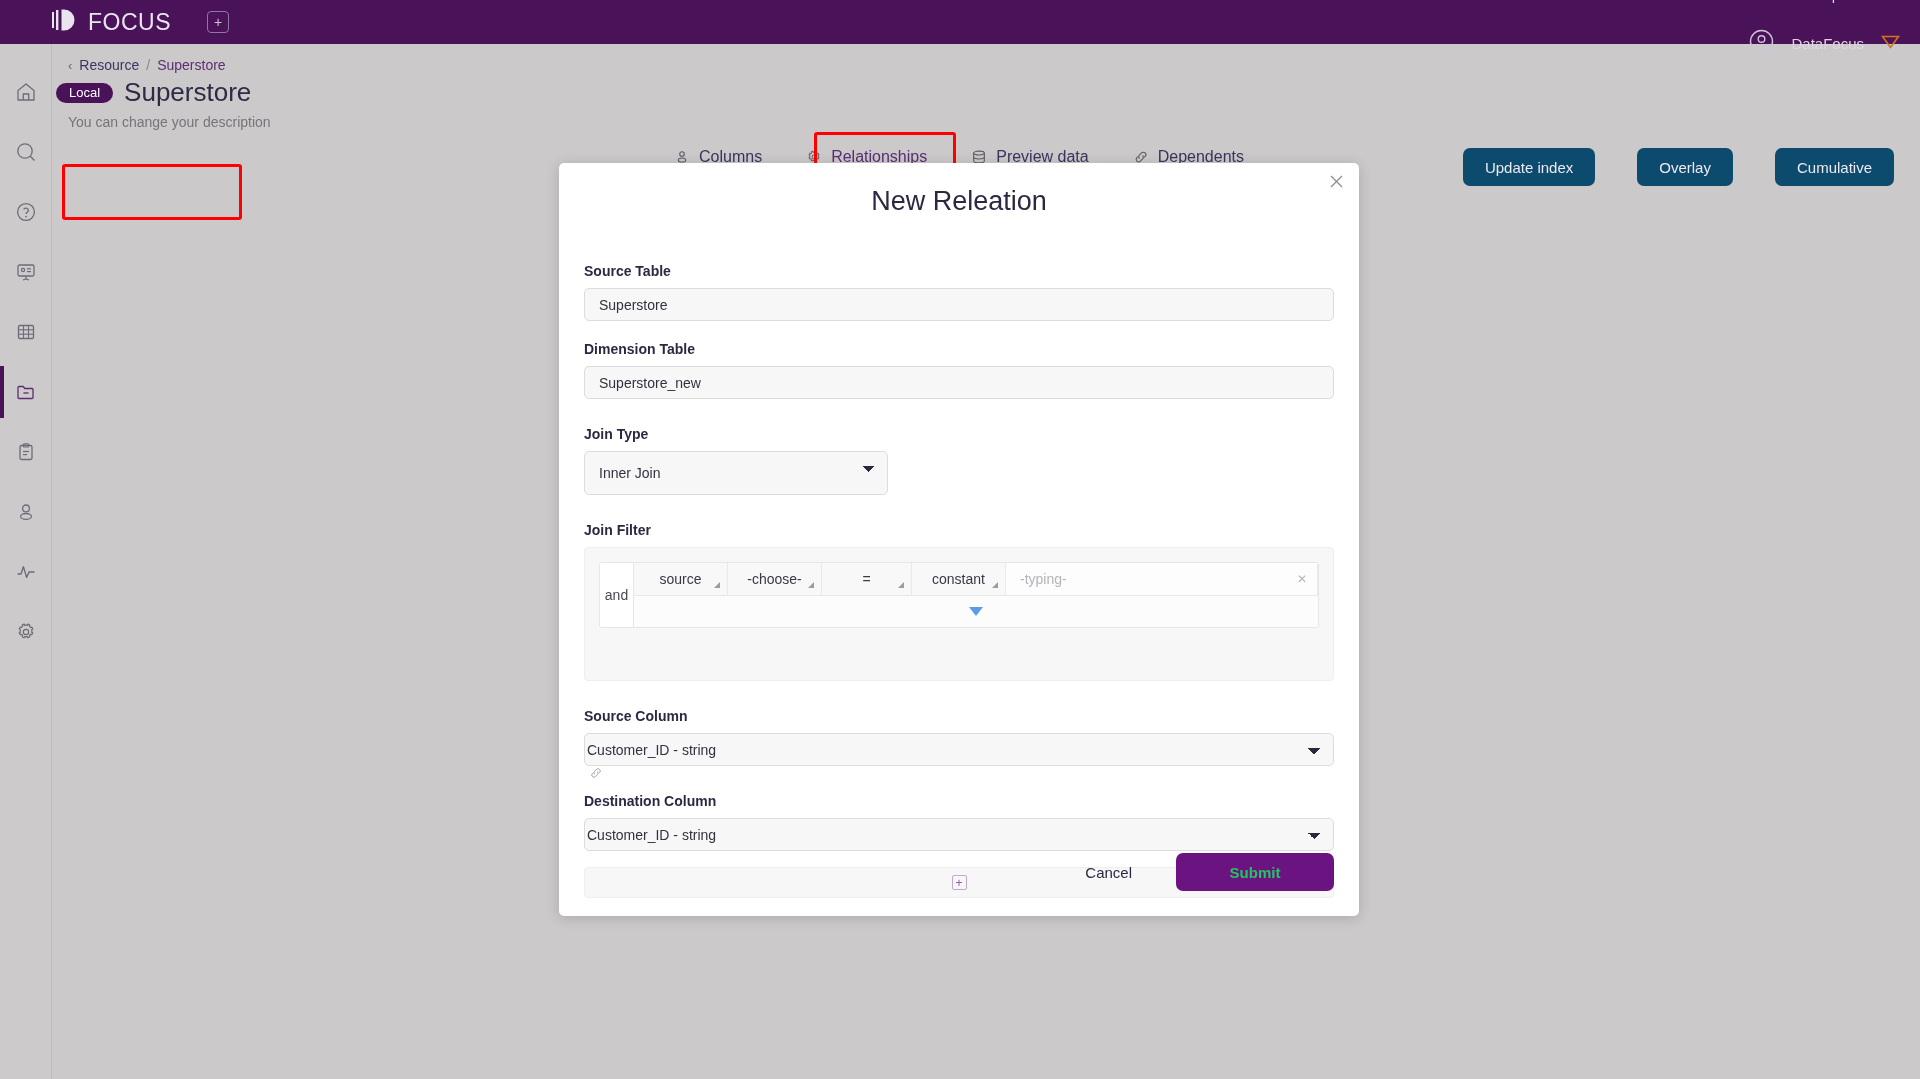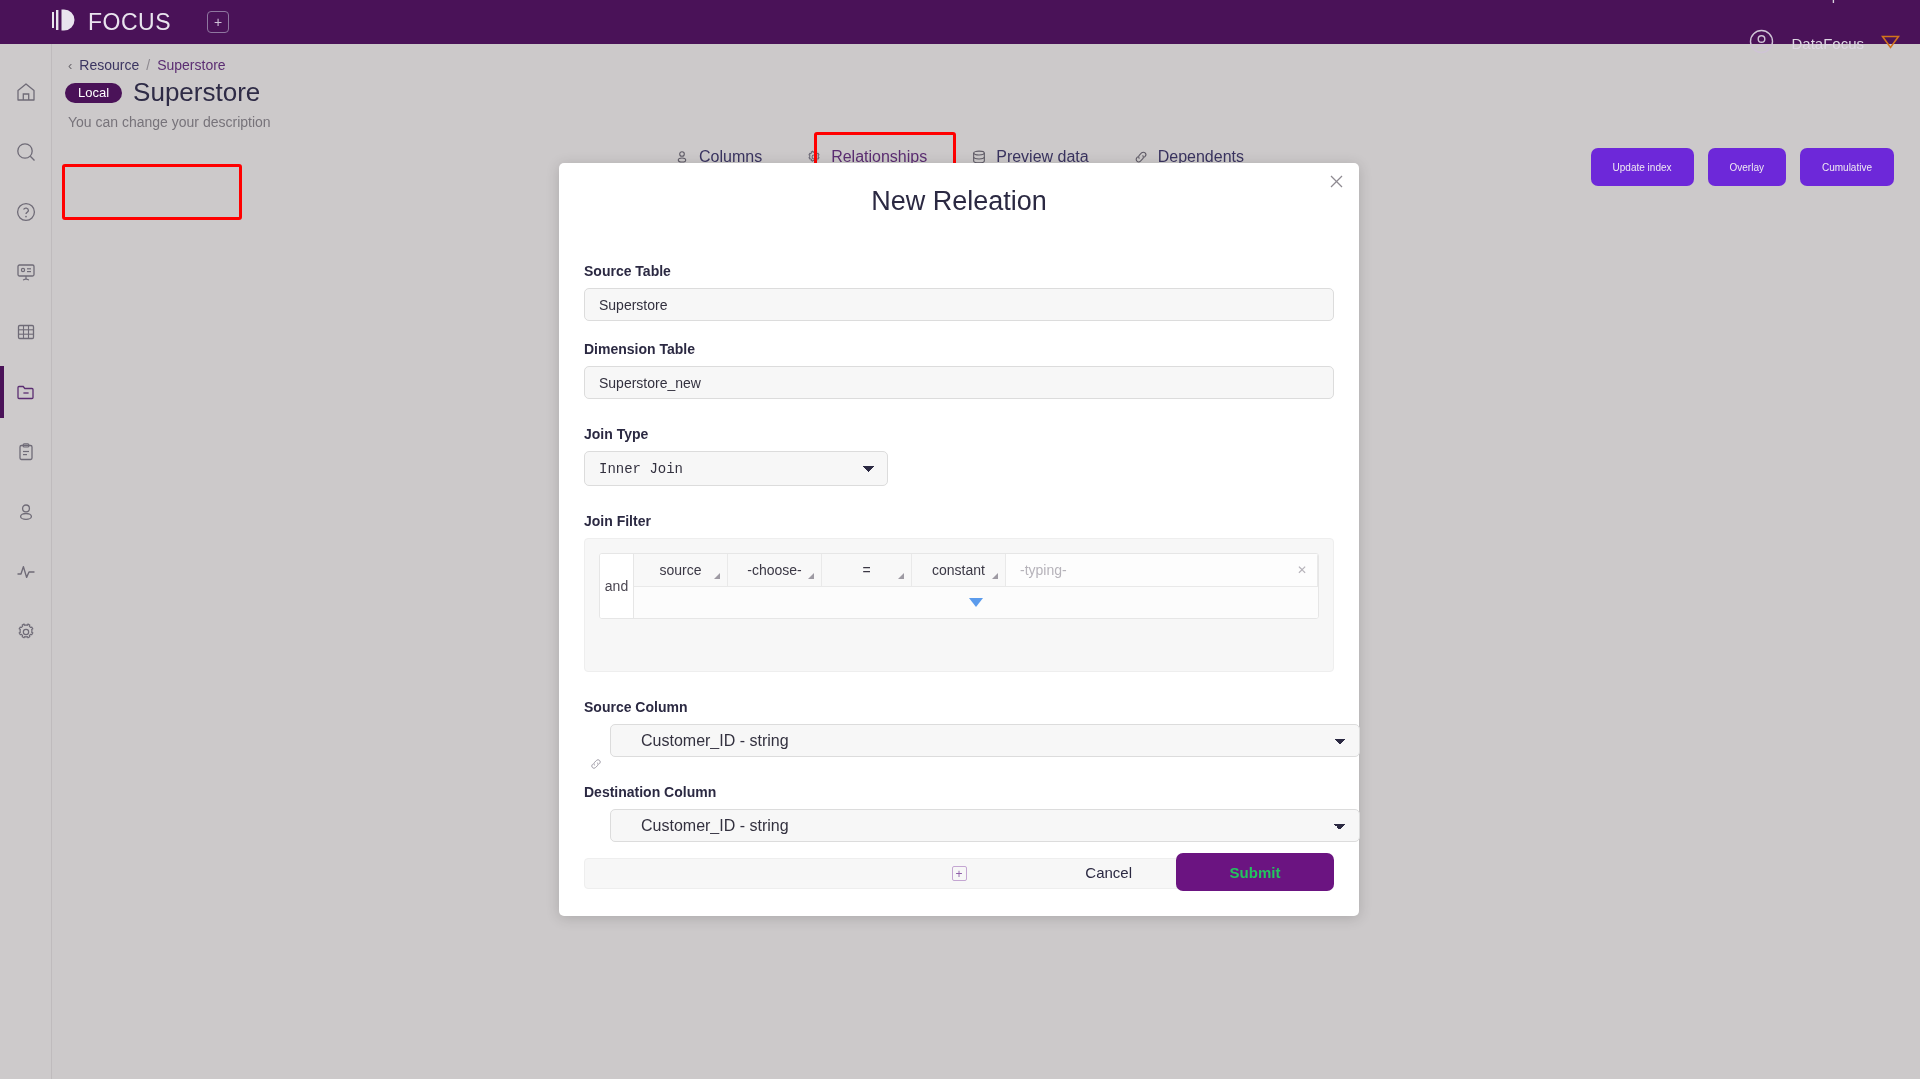--- a/index.html
+++ b/index.html
@@ -73,21 +73,21 @@
     position: absolute; top: 13px; left: 16px;
     display: flex; align-items: center; gap: 7px;
     font-size: 14px;
   }
   .bc-chevron { color: #6e6a70; font-size: 13px; }
   .bc-link { color: #3b3561; cursor: pointer; }
   .bc-sep { color: #8d898f; }
   .bc-current { color: #5b2d72; cursor: pointer; }
 
   .title-row {
-    position: absolute; top: 33px; left: 13px;
+    position: absolute; top: 33px; left: 4px;
     display: flex; align-items: center; gap: 11px;
   }
   .badge-local {
     background: #4a1258; color: #fff;
     border-radius: 11px; padding: 3px 13px 4px;
     font-size: 13px; line-height: 1;
   }
   .page-title { font-size: 26px; color: #2e2b46; font-weight: 400; }
   .page-desc {
     position: absolute; top: 70px; left: 16px;
@@ -117,24 +117,24 @@
     border: 3px solid #ff0000; border-radius: 3px;
     pointer-events: none; z-index: 5;
   }
 
   
   .actions {
     position: absolute; top: 104px; right: 26px;
     display: flex; gap: 14px;
   }
   .btn-purple {
-    background: #6d28d9; color: #efe9f2;
+    background: #0c4a6e; color: #efe9f2;
     border: none; border-radius: 7px;
     padding: 0 22px; height: 38px;
-    font-size: 10px; font-family: inherit; cursor: pointer;
+    font-size: 15px; font-family: inherit; cursor: pointer; margin-left: 28px;
   }
 
   
   .left-actions {
     position: absolute; top: 172px; left: 20px;
     display: flex; gap: 14px; align-items: center;
   }
   .btn-relation {
     background: #4a1258; color: #efe9f2;
     border: none; border-radius: 7px;
@@ -175,51 +175,50 @@
   .col { flex: 1; }
   .readonly-box {
     height: 33px; border: 1px solid #dcdcdc; border-radius: 5px;
     background: #f7f7f7; display: flex; align-items: center;
     padding: 0 14px; font-size: 14px; color: #33313f;
   }
 
   .block { margin-top: 27px; }
 
   .select-box {
-    height: 35px; width: 304px;
+    height: 44px; width: 304px;
     border: 1px solid #dcdcdc; border-radius: 5px;
     background: #f7f7f7; font-size: 14px; color: #33313f;
-    padding: 0 26px 0 14px; font-family: Liberation Mono, monospace;
+    padding: 0 26px 0 14px; font-family: Liberation Sans, sans-serif;
     appearance: none;
     background-image:
       linear-gradient(45deg, transparent 50%, #2b2942 50%),
       linear-gradient(135deg, #2b2942 50%, transparent 50%);
     background-position:
       calc(100% - 19px) 14px,
       calc(100% - 13px) 14px;
     background-size: 6px 6px, 6px 6px;
     background-repeat: no-repeat;
     cursor: pointer;
   }
   .select-col {
     width: 100%; height: 33px;
     border: 1px solid #dcdcdc; border-radius: 5px;
-    background: #f7f7f7; font-size: 16px; color: #33313f;
-    padding: 0 26px 0 30px; font-family: inherit;
+    background: #f7f7f7; font-size: 14px; color: #33313f;
+    padding: 0 26px 0 2px; font-family: inherit;
     appearance: none;
     background-image:
       linear-gradient(45deg, transparent 50%, #2b2942 50%),
       linear-gradient(135deg, #2b2942 50%, transparent 50%);
     background-position:
       calc(100% - 19px) 14px,
       calc(100% - 13px) 14px;
     background-size: 6px 6px, 6px 6px;
     background-repeat: no-repeat;
     cursor: pointer;
-    margin-left: 26px;
   }
 
   
   .filter-panel {
     background: #f7f7f7; border: 1px solid #eeeeee; border-radius: 4px;
     height: 134px; padding: 14px 14px;
   }
   .filter-group {
     display: flex; border: 1px solid #e6e6e6; border-radius: 3px;
     background: #fff; height: 66px; overflow: hidden;

